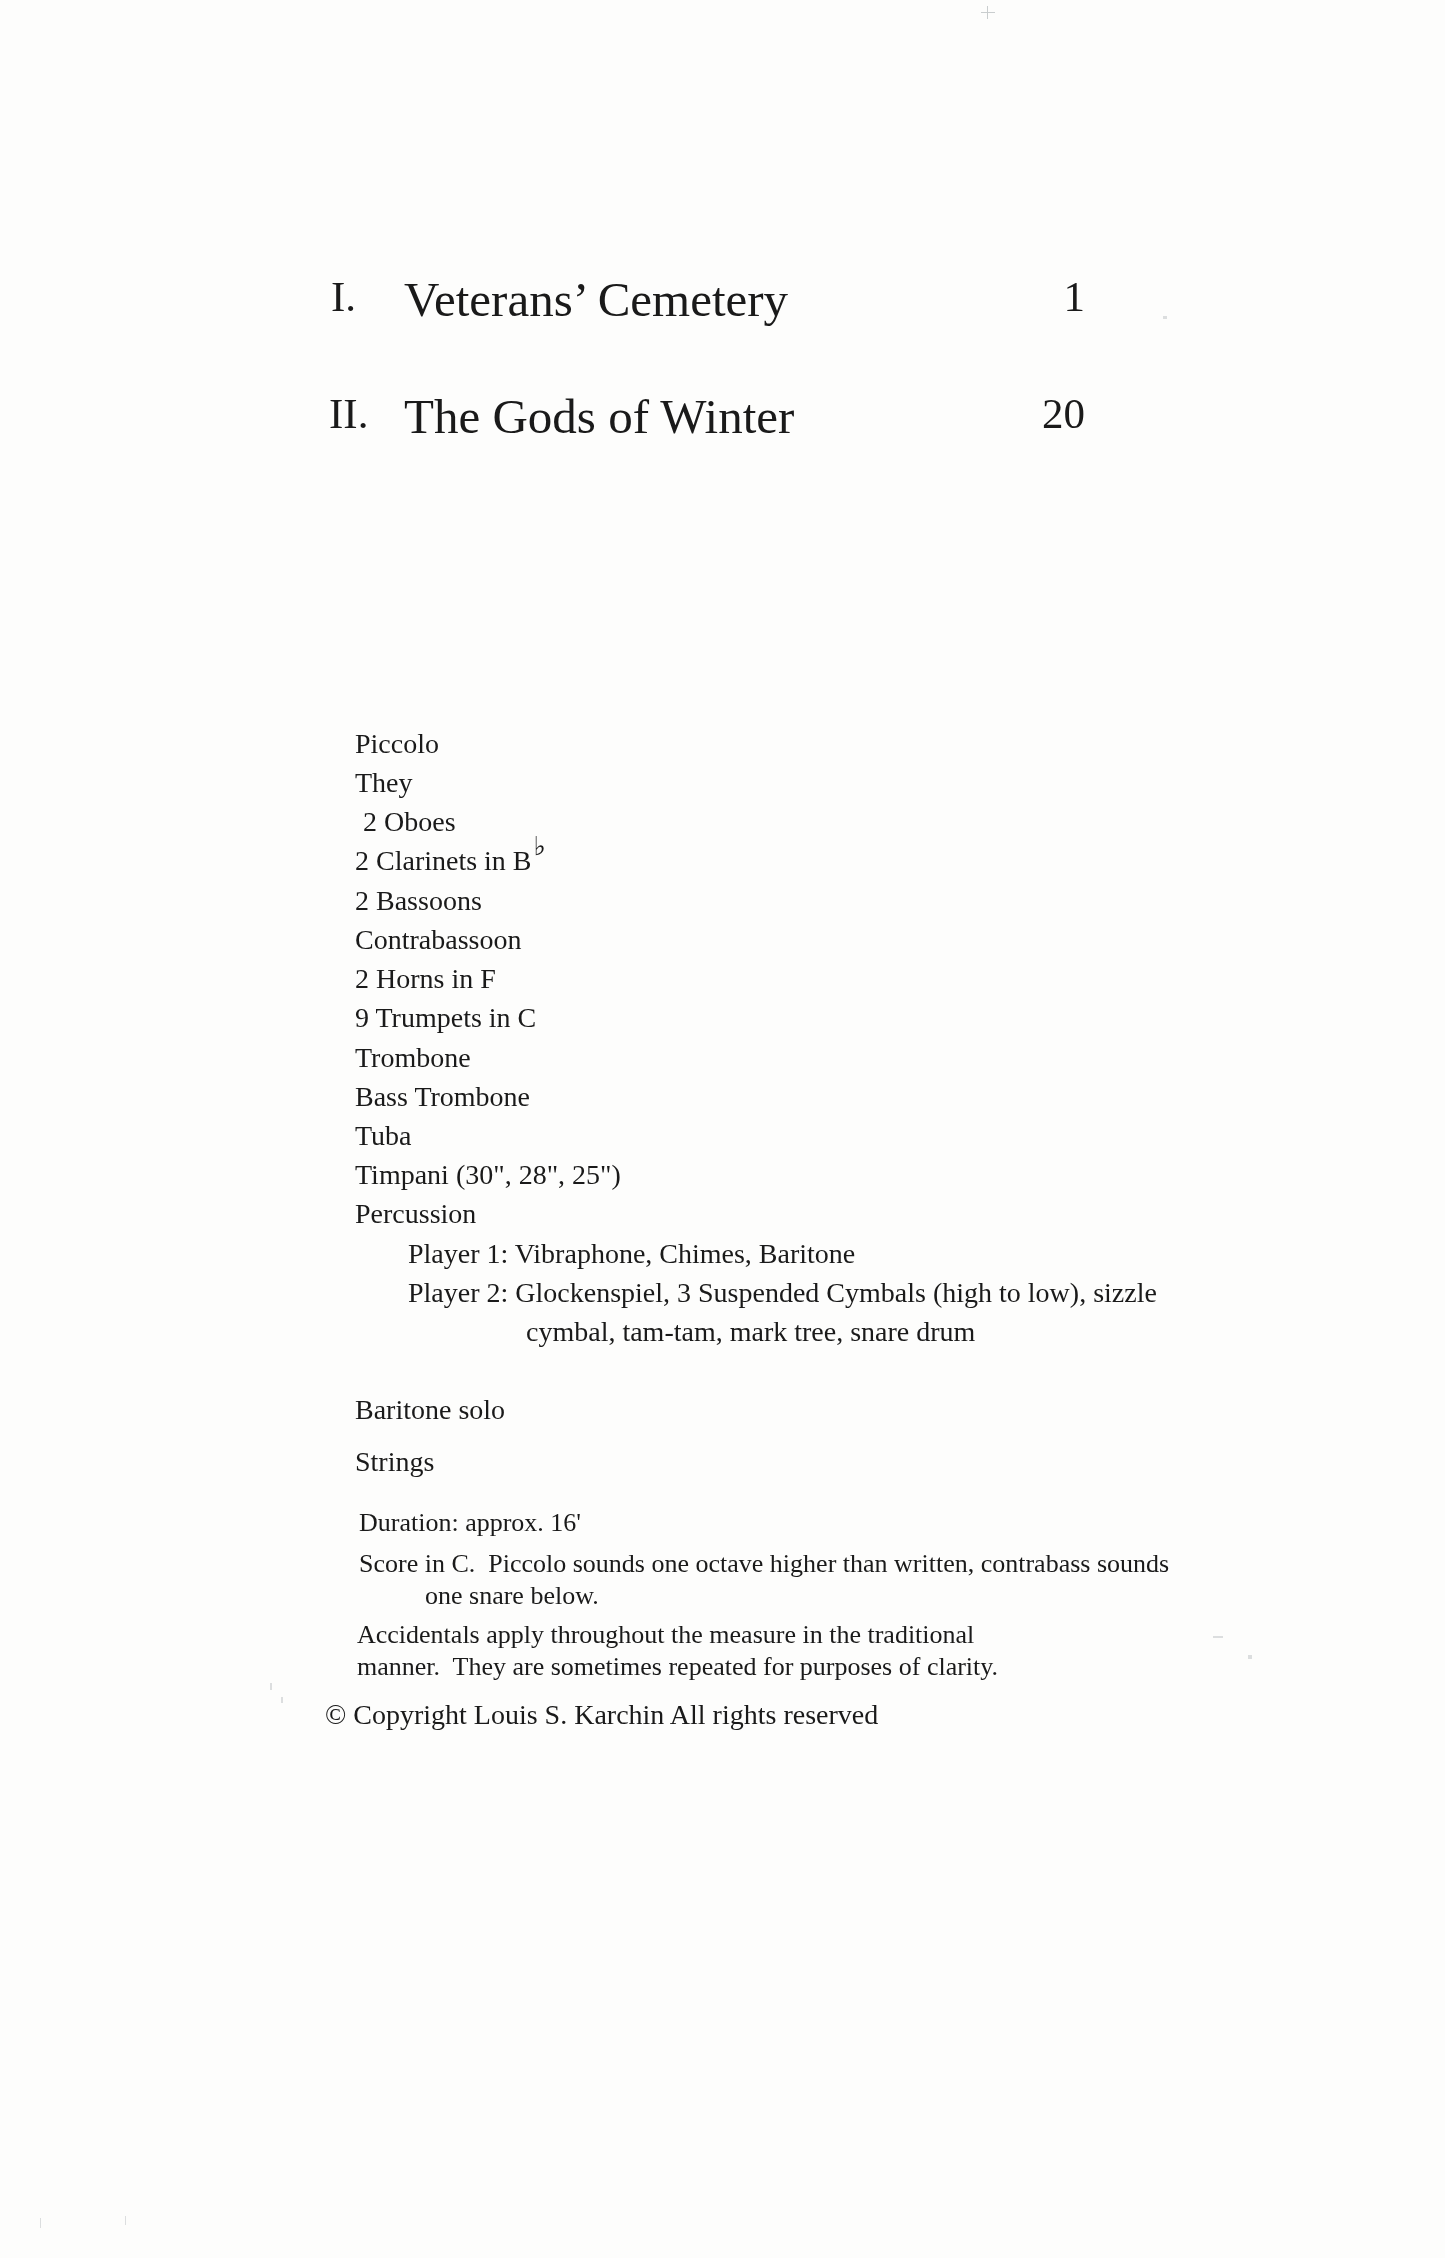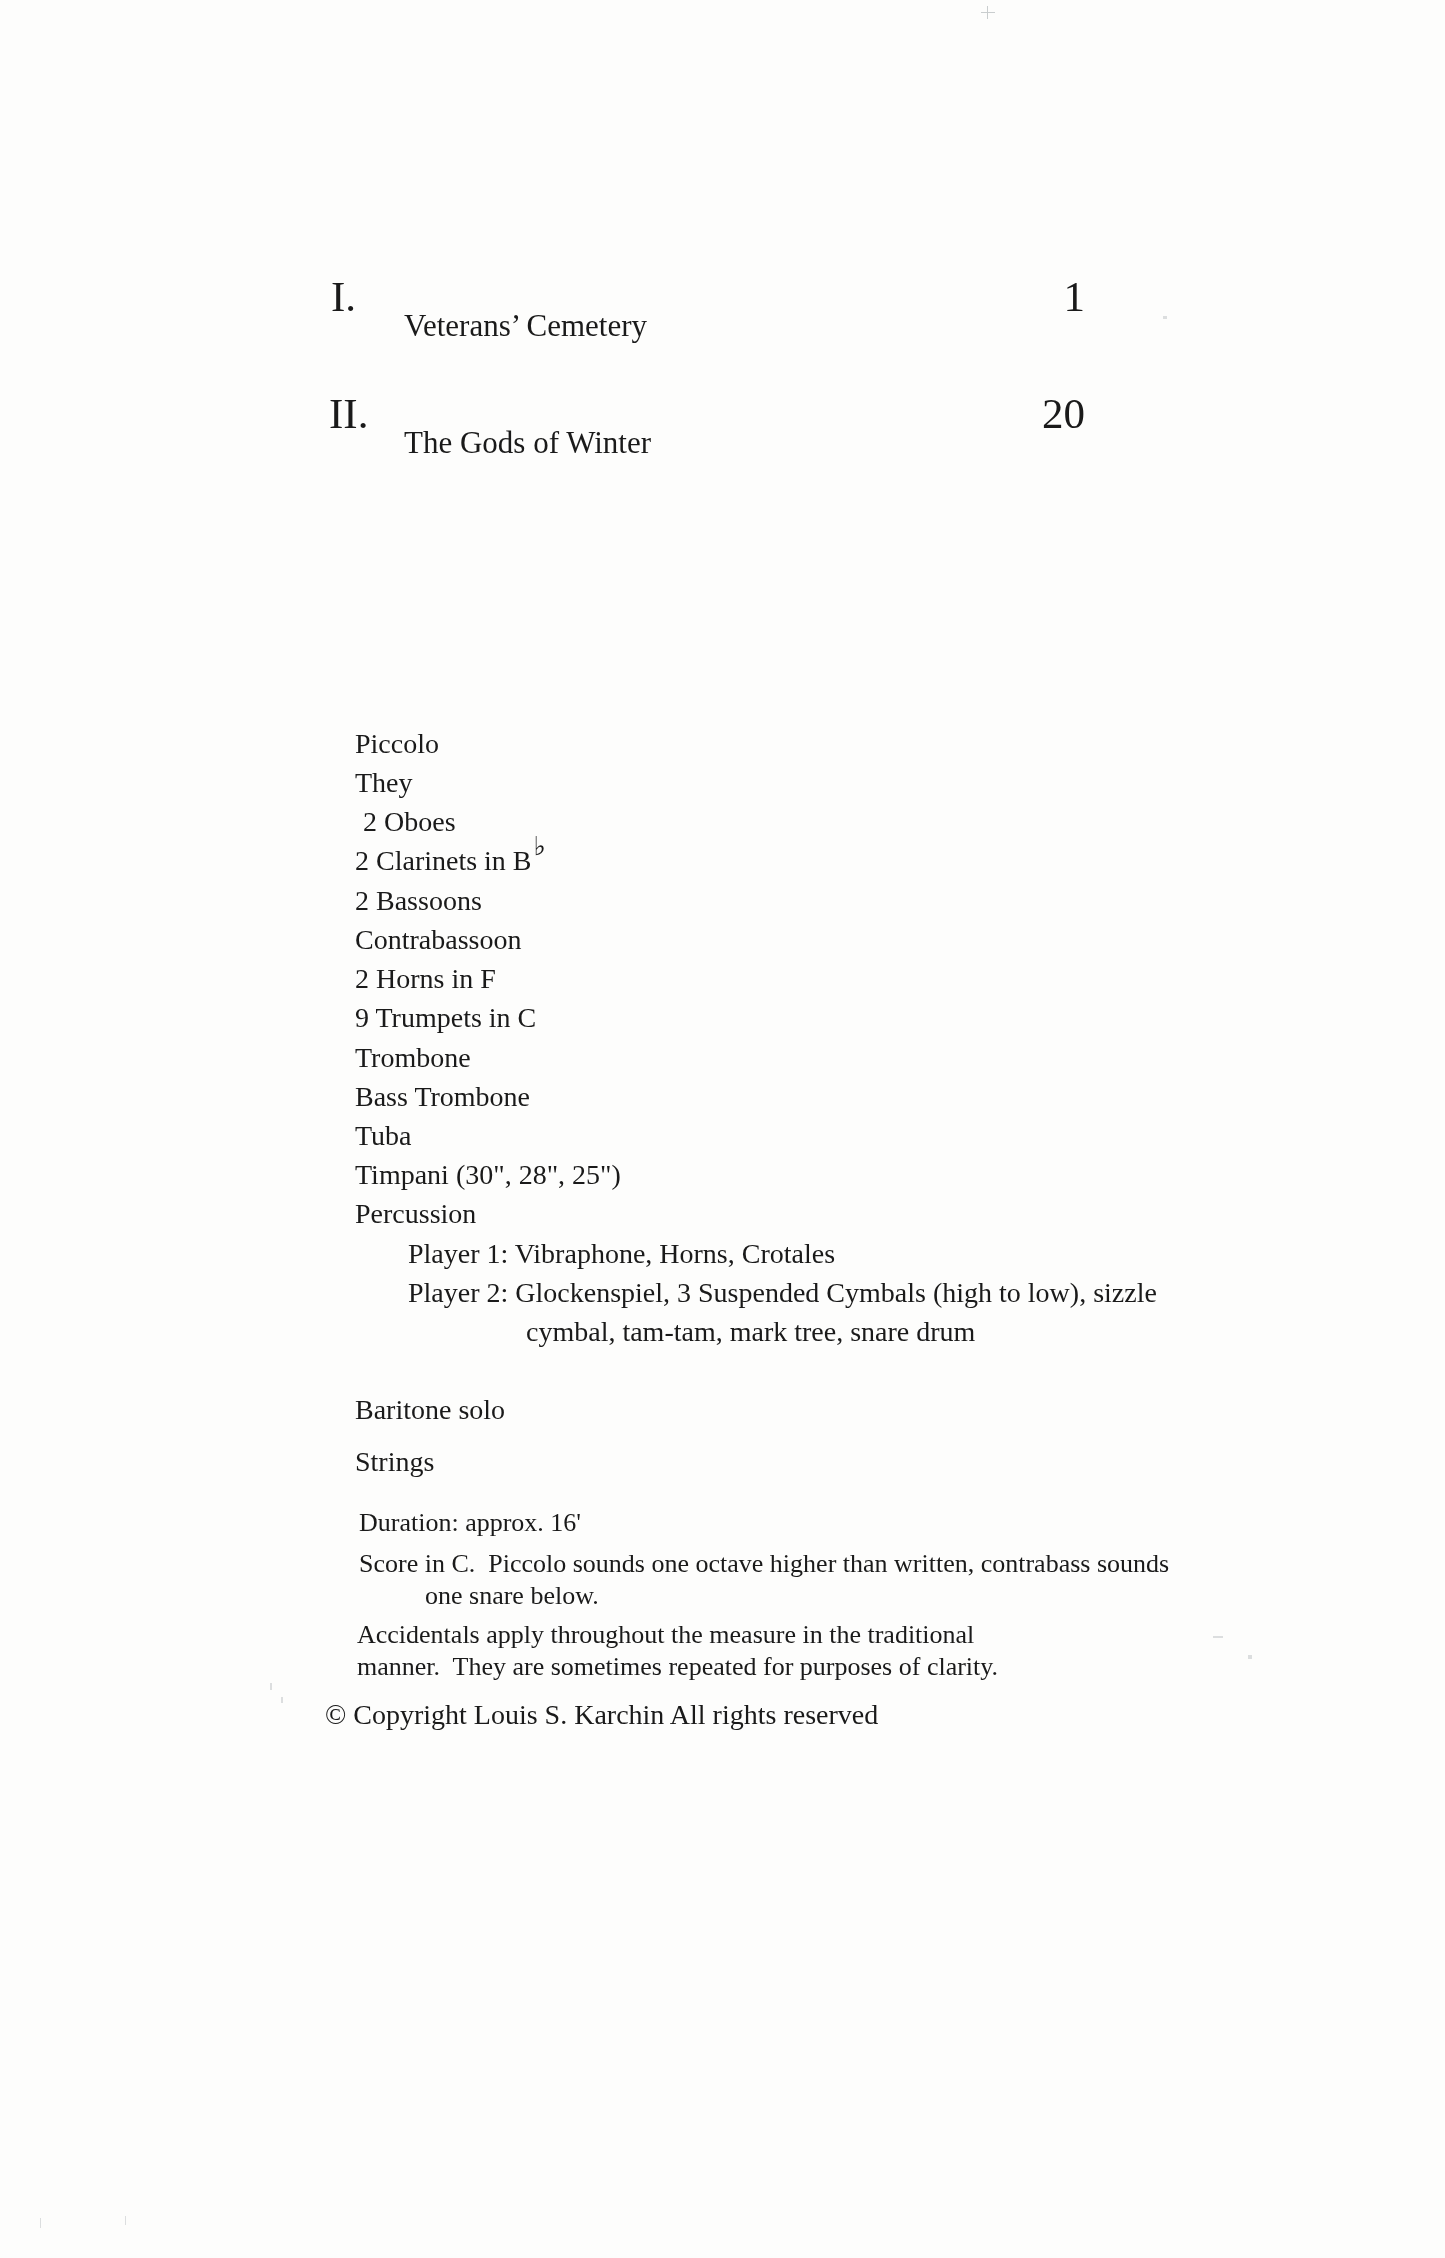--- a/index.html
+++ b/index.html
@@ -13,21 +13,21 @@
     height: 2258px;
     background: #fdfdfc;
     overflow: hidden;
     font-family: "Liberation Serif", "DejaVu Serif", serif;
     color: #1a1a1a;
   }
   .abs { position: absolute; white-space: pre; line-height: 1; }
 
   
   .toc-numeral   { font-size: 43px; }
-  .toc-title     { font-size: 31px; margin-top: 35px; }
+  .toc-title     { font-size: 49px; }
   .toc-page      { font-size: 43px; text-align: right; width: 100px; }
 
   
   .heading { font-size: 50px; letter-spacing: 0.5px; }
 
   
   .inst { font-size: 28px; margin-left: 27px; }
   .flat {
     font-family: "DejaVu Sans", sans-serif;
     font-size: 26px;
@@ -67,21 +67,21 @@
     <div class="abs inst" style="left:328px; top:847px;"><span>2 Clarinets in B</span><span class="flat">♭</span></div>
     <div class="abs inst" style="left:328px; top:887px;">2 Bassoons</div>
     <div class="abs inst" style="left:328px; top:926px;">Contrabassoon</div>
     <div class="abs inst" style="left:328px; top:965px;">2 Horns in F</div>
     <div class="abs inst" style="left:328px; top:1004px;">9 Trumpets in C</div>
     <div class="abs inst" style="left:328px; top:1044px;">Trombone</div>
     <div class="abs inst" style="left:328px; top:1083px;">Bass Trombone</div>
     <div class="abs inst" style="left:328px; top:1122px;">Tuba</div>
     <div class="abs inst" style="left:328px; top:1161px;">Timpani (30", 28", 25")</div>
     <div class="abs inst" style="left:328px; top:1200px;">Percussion</div>
-    <div class="abs inst" style="left:381px; top:1240px;">Player 1: Vibraphone, Horns, Crotales</div>
+    <div class="abs inst" style="left:381px; top:1240px;">Player 1: Vibraphone, Chimes, Baritone</div>
     <div class="abs inst" style="left:381px; top:1279px;">Player 2: Glockenspiel, 3 Suspended Cymbals (high to low), sizzle</div>
     <div class="abs inst" style="left:499px; top:1318px;">cymbal, tam-tam, mark tree, snare drum</div>
 
     <div class="abs inst" style="left:328px; top:1396px;">Baritone solo</div>
     <div class="abs inst" style="left:328px; top:1448px;">Strings</div>
   </div>
 
   <div>
     <div class="abs note" style="left:327px; top:1510px;">Duration: approx. 16'</div>
     <div class="abs note" style="left:327px; top:1551px;">Score in C.  Piccolo sounds one octave higher than written, contrabass sounds</div>

